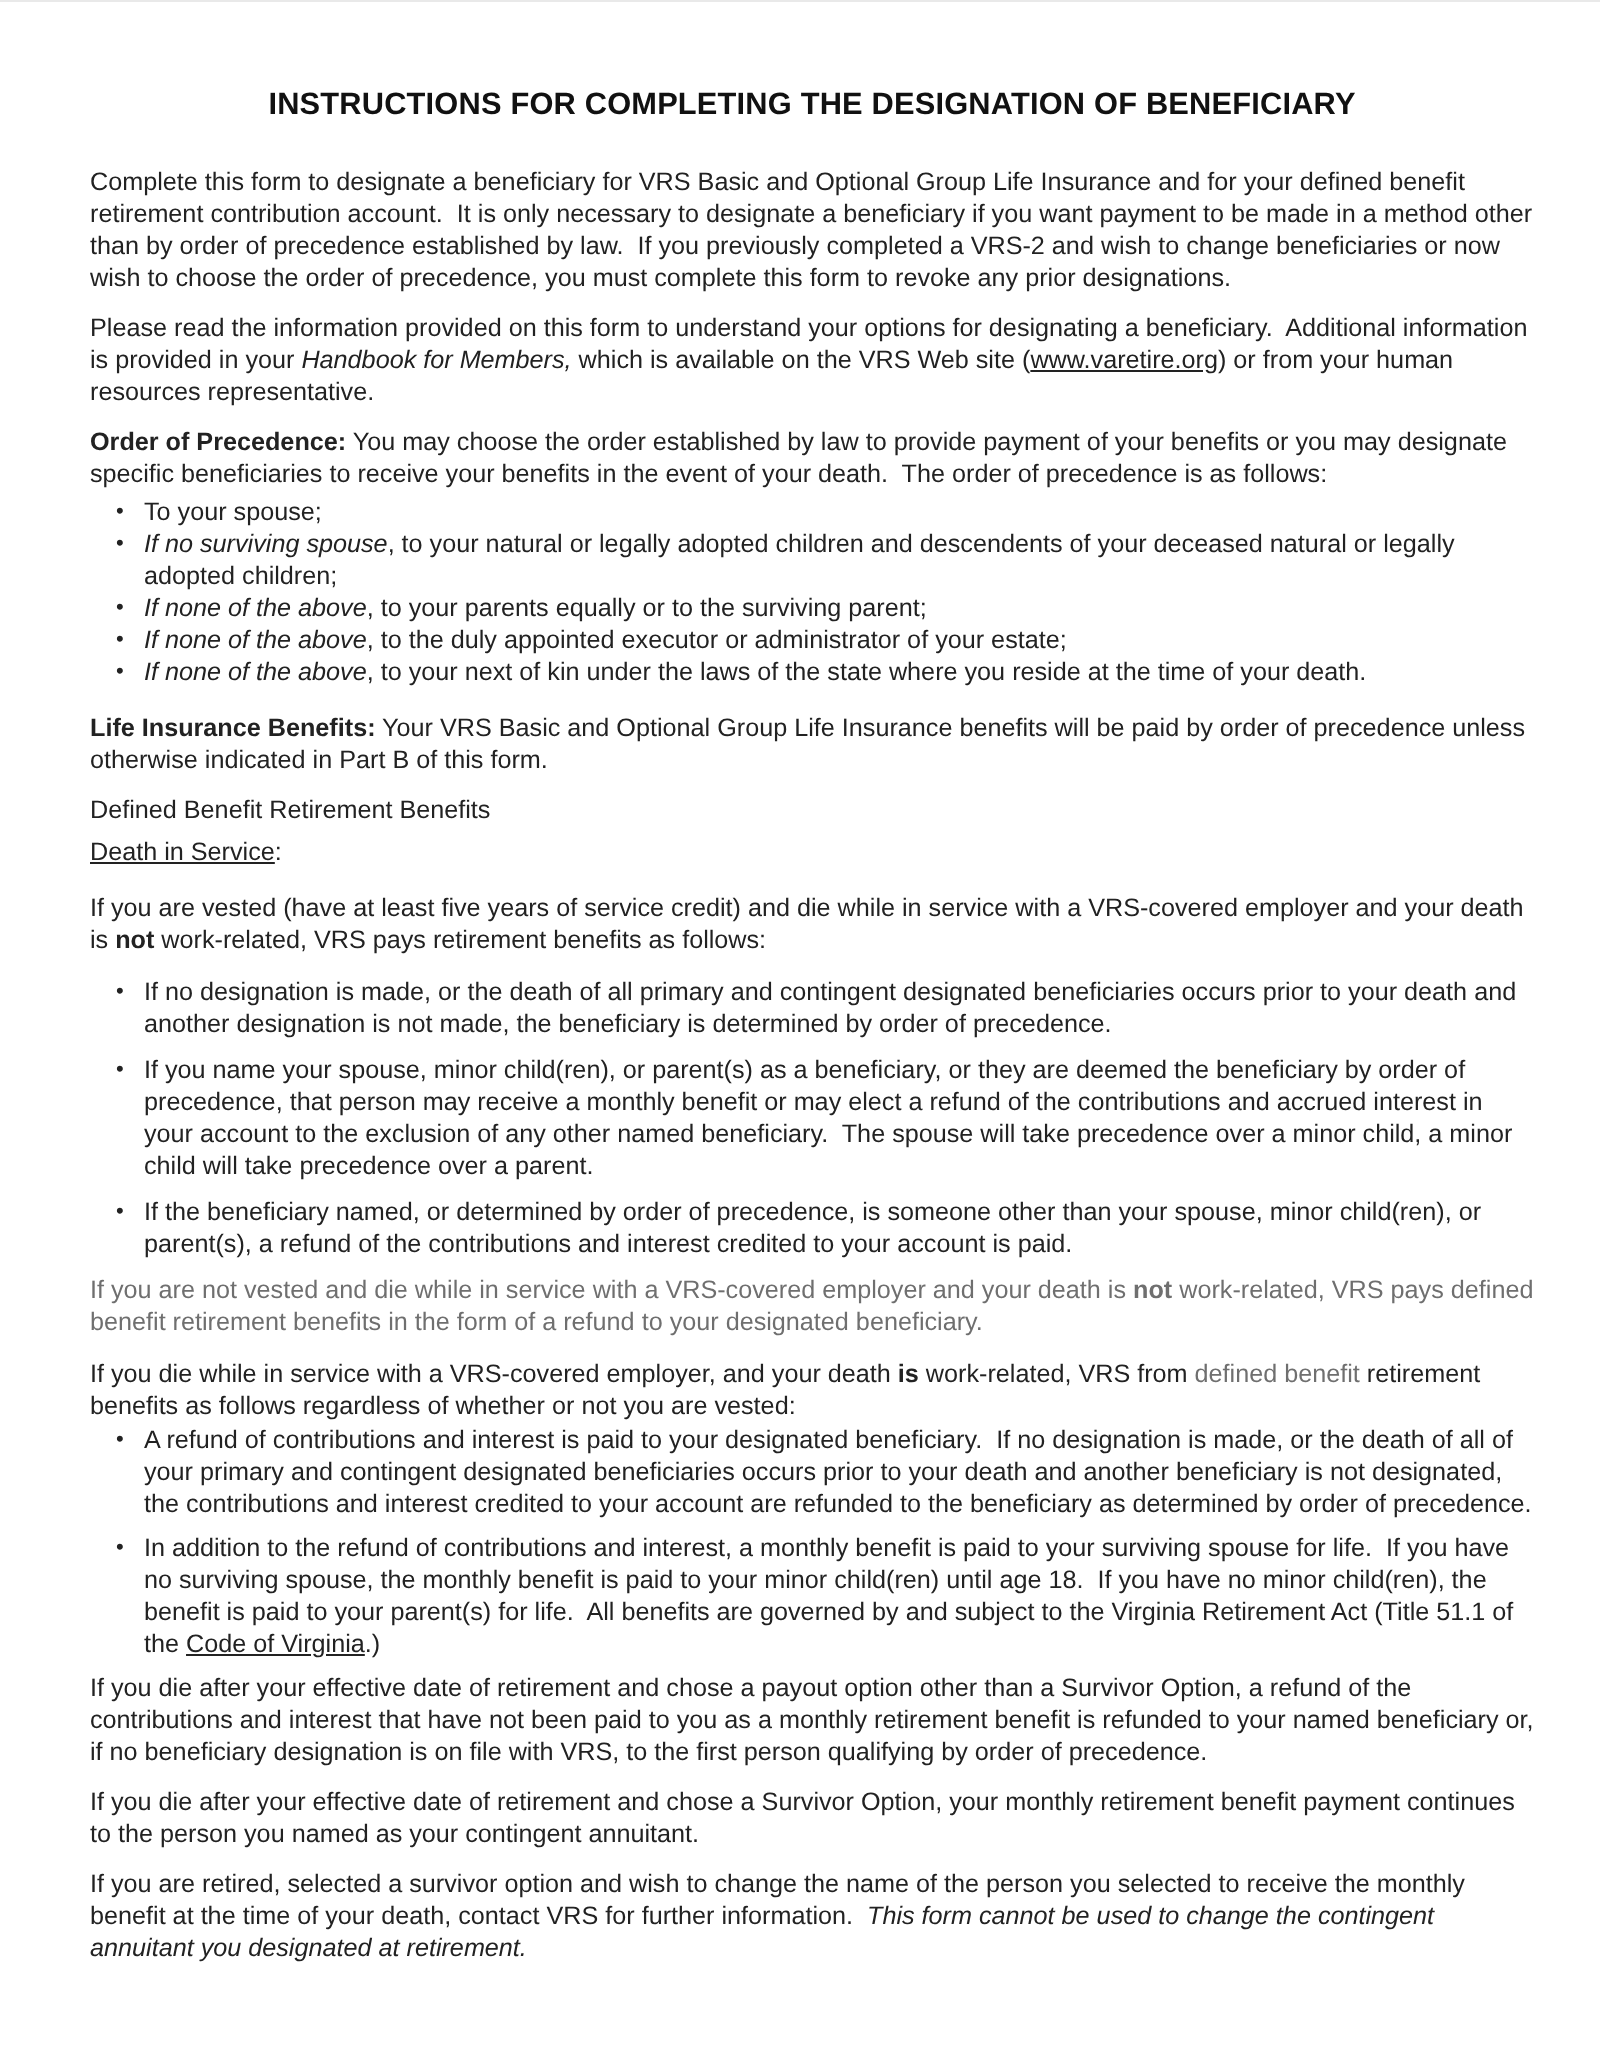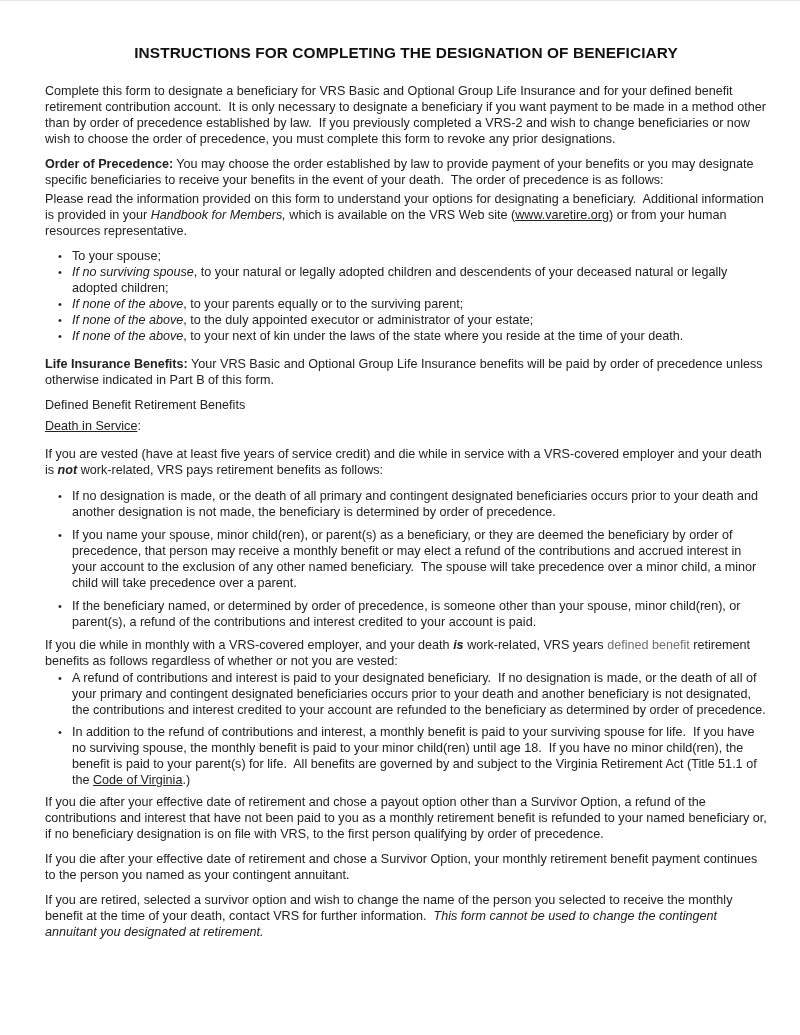--- a/index.html
+++ b/index.html
@@ -15,21 +15,21 @@
     overflow:hidden;
     border-top:1px solid #e9e9e9;
   }
   .title{
     font-size:15.4px;font-weight:700;text-align:center;
     margin:12px 20px 22px 20px;letter-spacing:.1px;color:#111;
   }
   .para{margin:0 0 9px 0;white-space:pre-wrap;}
   .b{font-weight:700;}
   .i{font-style:italic;}
-  .bi{font-weight:700;font-style:italic;}
+  .bi{font-weight:700;}
   .u{text-decoration:underline;}
   .muted{color:#6f6f6f;}
   .h-db{font-weight:400;margin:4px 0 5px 0;white-space:pre-wrap;}
   .subheading{margin:0 0 25px 0;white-space:pre-wrap;}
   .p-order{margin-bottom:3px;}
   .p-life{}
   .h-dis{margin-bottom:12px;}
   .p-vested{margin-bottom:10px;}
   .p-notvested{margin:4px 0 10px 0;}
   .p-work{margin-bottom:1px;}
@@ -47,23 +47,23 @@
 </style>
 </head>
 <body>
 
 <div class="page">
 
   <h1 class="title">INSTRUCTIONS FOR COMPLETING THE DESIGNATION OF BENEFICIARY</h1>
 
   <p class="para"><span>Complete this form to designate a beneficiary for VRS Basic and Optional Group Life Insurance and for your defined benefit retirement contribution account.  It is only necessary to designate a beneficiary if you want payment to be made in a method other than by order of precedence established by law.  If you previously completed a VRS-2 and wish to change beneficiaries or now wish to choose the order of precedence, you must complete this form to revoke any prior designations.</span></p>
 
+  <p class="para"><span>Please read the information provided on this form to understand your options for designating a beneficiary.  Additional information is provided in your </span><span class="i">Handbook for Members,</span><span> which is available on the VRS Web site (</span><span class="u">www.varetire.org</span><span>) or from your human resources representative.</span></p>
+
   <p class="para p-order"><span class="b">Order of Precedence:</span><span> You may choose the order established by law to provide payment of your benefits or you may designate specific beneficiaries to receive your benefits in the event of your death.  The order of precedence is as follows:</span></p>
-
-  <p class="para"><span>Please read the information provided on this form to understand your options for designating a beneficiary.  Additional information is provided in your </span><span class="i">Handbook for Members,</span><span> which is available on the VRS Web site (</span><span class="u">www.varetire.org</span><span>) or from your human resources representative.</span></p>
 
   <div class="list list-precedence">
     <div class="li">
         <span class="marker">•</span>
         <span class="li-body"><span>To your spouse;</span></span>
       </div>
     <div class="li">
         <span class="marker">•</span>
         <span class="li-body"><span class="i">If no surviving spouse</span><span>, to your natural or legally adopted children and descendents of your deceased natural or legally adopted children;</span></span>
       </div>
@@ -97,22 +97,23 @@
     <div class="li">
         <span class="marker">•</span>
         <span class="li-body"><span>If you name your spouse, minor child(ren), or parent(s) as a beneficiary, or they are deemed the beneficiary by order of precedence, that person may receive a monthly benefit or may elect a refund of the contributions and accrued interest in your account to the exclusion of any other named beneficiary.  The spouse will take precedence over a minor child, a minor child will take precedence over a parent.</span></span>
       </div>
     <div class="li">
         <span class="marker">•</span>
         <span class="li-body"><span>If the beneficiary named, or determined by order of precedence, is someone other than your spouse, minor child(ren), or parent(s), a refund of the contributions and interest credited to your account is paid.</span></span>
       </div>
   </div>
 
+  <p class="para p-notvested muted"><span>If you are not vested and die while in service with a VRS-covered employer and your death is </span><span class="bi">not</span><span> work-related, VRS pays defined benefit retirement benefits in the form of a refund to your designated beneficiary.</span></p>
 
-  <p class="para p-work"><span>If you die while in monthly with a VRS-covered employer, and your death </span><span class="bi">is</span><span> work-related, VRS years </span><span class="muted">defined benefit</span><span> retirement benefits as follows regardless of whether or not you are vested:</span></p>
+  <p class="para p-work"><span>If you die while in service with a VRS-covered employer, and your death </span><span class="bi">is</span><span> work-related, VRS from </span><span class="muted">defined benefit</span><span> retirement benefits as follows regardless of whether or not you are vested:</span></p>
 
   <div class="list list-work">
     <div class="li">
         <span class="marker">•</span>
         <span class="li-body"><span>A refund of contributions and interest is paid to your designated beneficiary.  If no designation is made, or the death of all of your primary and contingent designated beneficiaries occurs prior to your death and another beneficiary is not designated, the contributions and interest credited to your account are refunded to the beneficiary as determined by order of precedence.</span></span>
       </div>
     <div class="li">
         <span class="marker">•</span>
         <span class="li-body"><span>In addition to the refund of contributions and interest, a monthly benefit is paid to your surviving spouse for life.  If you have no surviving spouse, the monthly benefit is paid to your minor child(ren) until age 18.  If you have no minor child(ren), the benefit is paid to your parent(s) for life.  All benefits are governed by and subject to the Virginia Retirement Act (Title 51.1 of the </span><span class="u">Code of Virginia</span><span>.)</span></span>
       </div>

